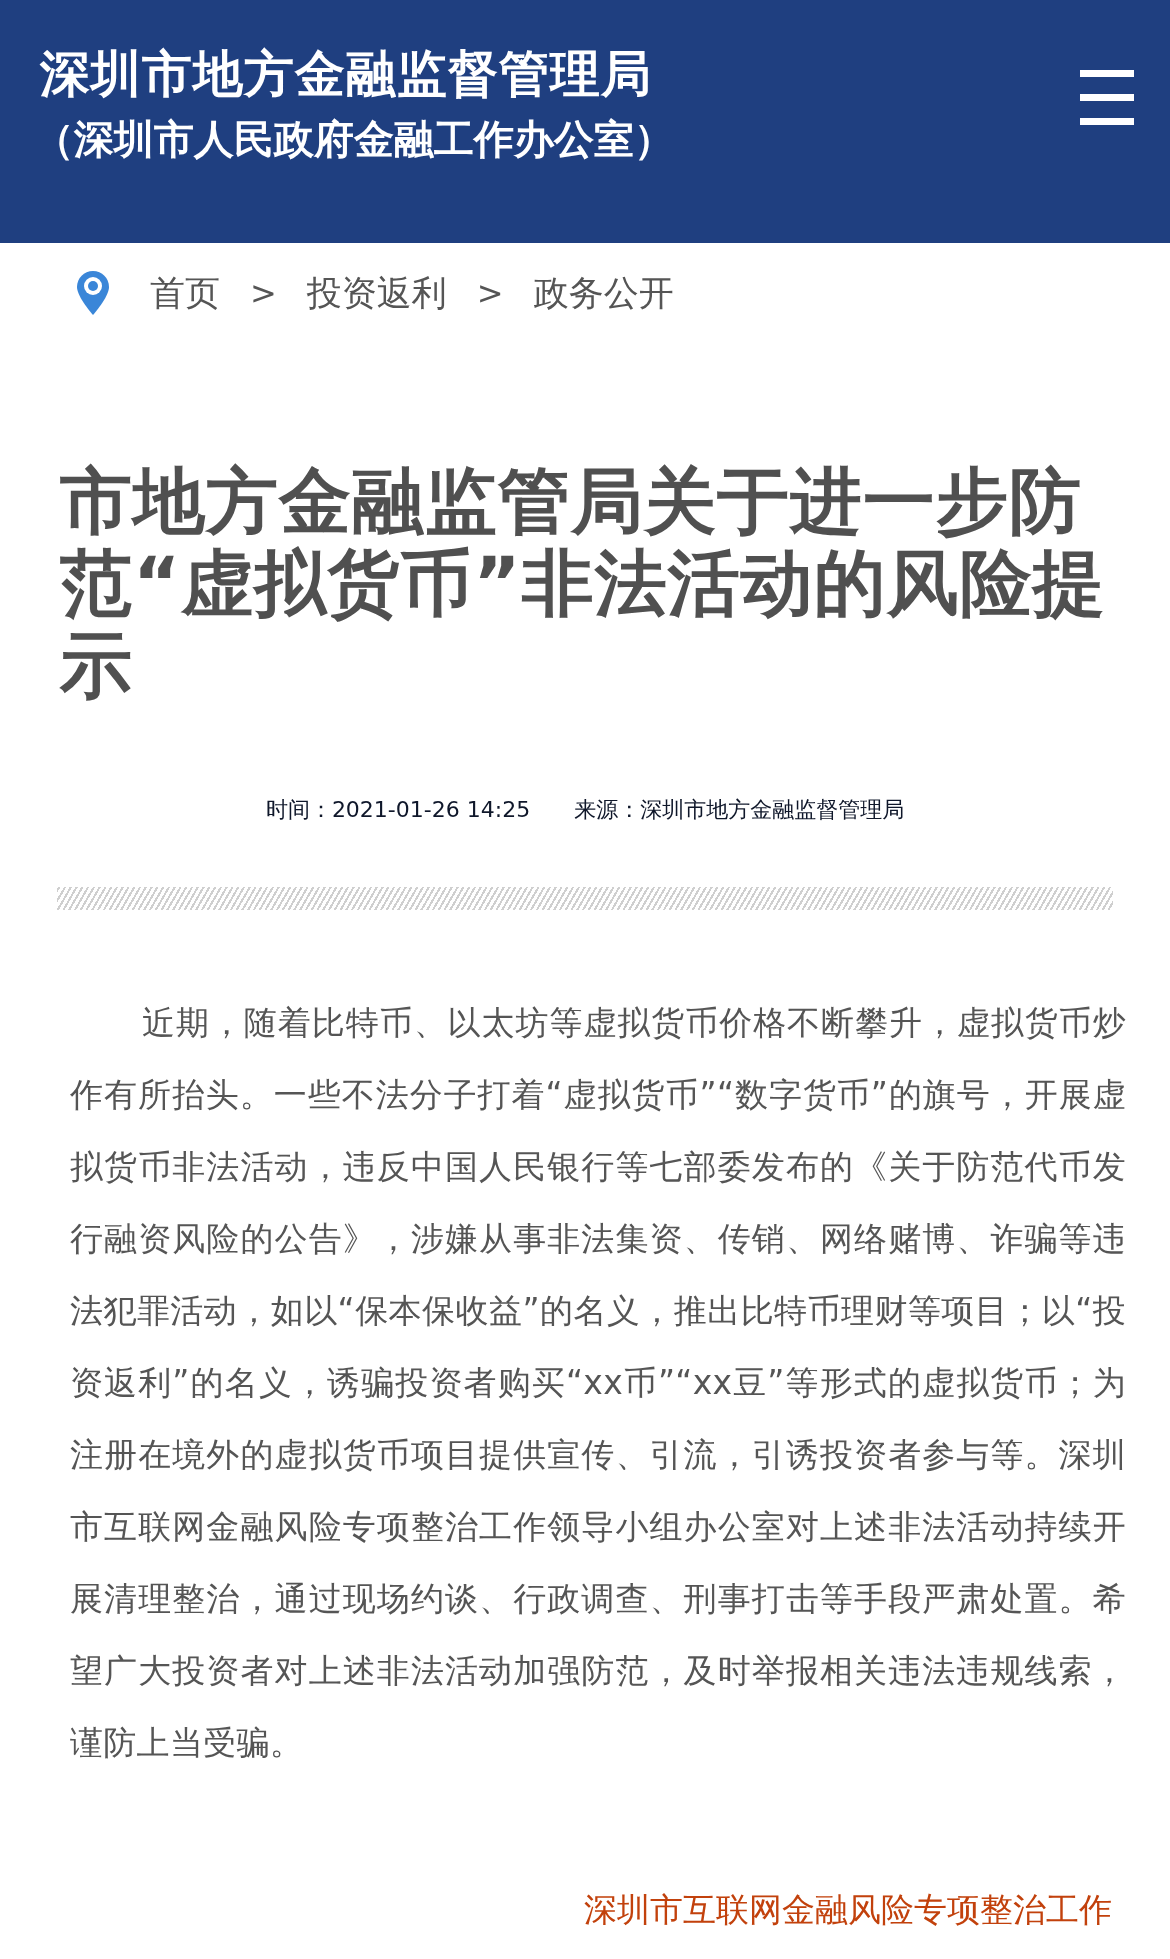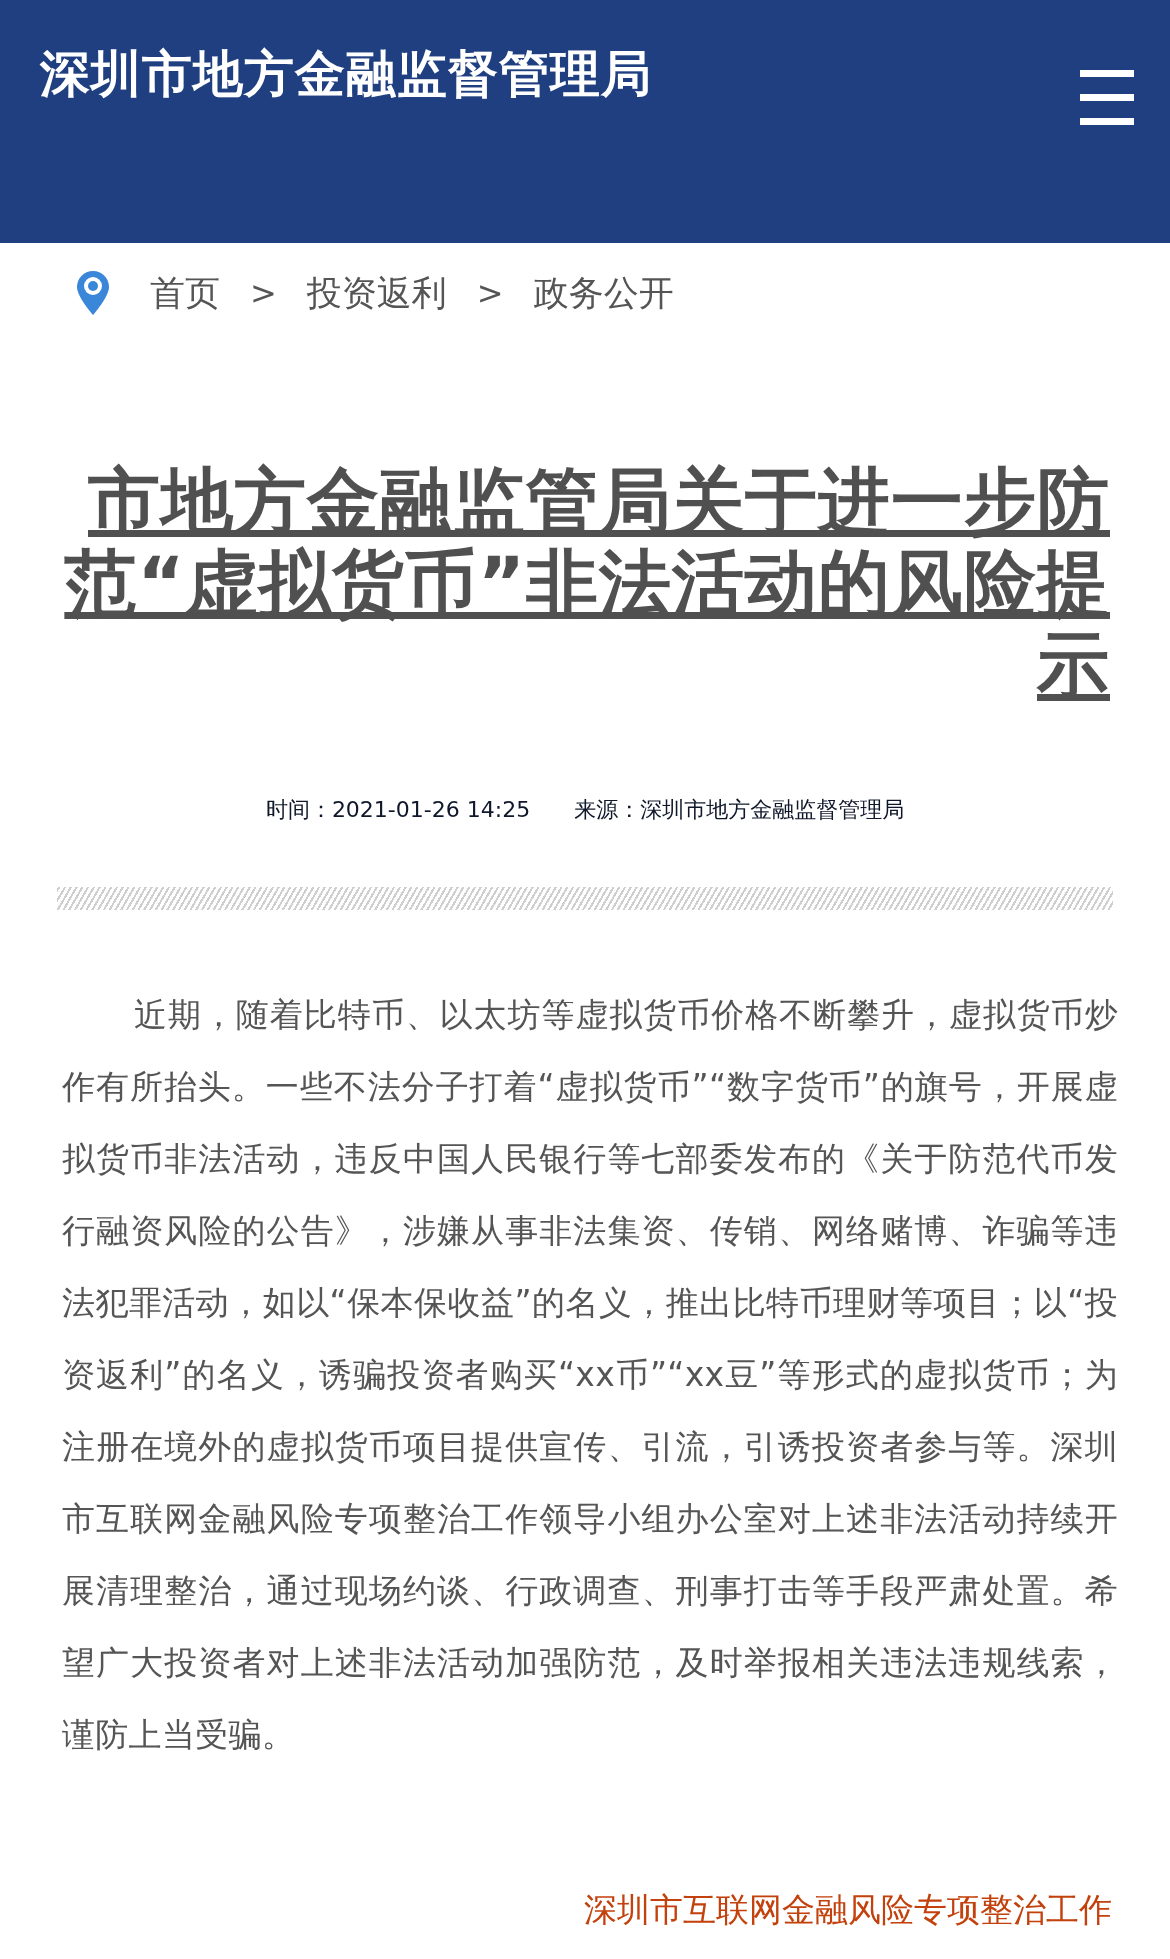--- a/index.html
+++ b/index.html
@@ -84,27 +84,26 @@
       margin: 0 30px;
       font-size: 32px;
       color: #555555;
     }
 
     .article-title {
       position: absolute;
       left: 60px;
       top: 460px;
       width: 1050px;
-      text-align: right;
+      text-align: left;
       font-size: 72px;
       font-weight: bold;
       line-height: 82px;
       color: #505050;
       letter-spacing: 1px;
-      text-decoration: underline;
     }
 
     .meta {
       position: absolute;
       left: 0;
       top: 795px;
       width: 1170px;
       text-align: center;
       font-size: 22px;
       color: #0f172a;
@@ -148,20 +147,21 @@
       color: #c2410c;
       white-space: nowrap;
       line-height: 60px;
     }
   </style>
 </head>
 <body>
 
 <div class="header">
   <div class="header-title">深圳市地方金融监督管理局</div>
+  <div class="header-subtitle">（深圳市人民政府金融工作办公室）</div>
   <div class="menu-button">
     <span class="bar"></span>
     <span class="bar"></span>
     <span class="bar"></span>
   </div>
 </div>
 
 <nav class="breadcrumb">
   <svg class="pin-icon" viewBox="0 0 34 46">
     <path d="M17 1 C8 1 1 8 1 17 C1 27 17 45 17 45 C17 45 33 27 33 17 C33 8 26 1 17 1 Z" fill="#3a86d8"></path>
@@ -176,15 +176,15 @@
 </nav>
 
 <h1 class="article-title" style="margin:0;">市地方金融监管局关于进一步防范“虚拟货币”非法活动的风险提示</h1>
 
 <div class="meta">
   <span>时间：</span><span>2021-01-26 14:25</span><span class="gap"></span><span>来源：</span><span>深圳市地方金融监督管理局</span>
 </div>
 
 <div class="hatch-divider"></div>
 
-<p class="body-text" style="margin:4px;">近期，随着比特币、以太坊等虚拟货币价格不断攀升，虚拟货币炒作有所抬头。一些不法分子打着“虚拟货币”“数字货币”的旗号，开展虚拟货币非法活动，违反中国人民银行等七部委发布的《关于防范代币发行融资风险的公告》，涉嫌从事非法集资、传销、网络赌博、诈骗等违法犯罪活动，如以“保本保收益”的名义，推出比特币理财等项目；以“投资返利”的名义，诱骗投资者购买“xx币”“xx豆”等形式的虚拟货币；为注册在境外的虚拟货币项目提供宣传、引流，引诱投资者参与等。深圳市互联网金融风险专项整治工作领导小组办公室对上述非法活动持续开展清理整治，通过现场约谈、行政调查、刑事打击等手段严肃处置。希望广大投资者对上述非法活动加强防范，及时举报相关违法违规线索，谨防上当受骗。</p>
+<p class="body-text" style="margin:12px;">近期，随着比特币、以太坊等虚拟货币价格不断攀升，虚拟货币炒作有所抬头。一些不法分子打着“虚拟货币”“数字货币”的旗号，开展虚拟货币非法活动，违反中国人民银行等七部委发布的《关于防范代币发行融资风险的公告》，涉嫌从事非法集资、传销、网络赌博、诈骗等违法犯罪活动，如以“保本保收益”的名义，推出比特币理财等项目；以“投资返利”的名义，诱骗投资者购买“xx币”“xx豆”等形式的虚拟货币；为注册在境外的虚拟货币项目提供宣传、引流，引诱投资者参与等。深圳市互联网金融风险专项整治工作领导小组办公室对上述非法活动持续开展清理整治，通过现场约谈、行政调查、刑事打击等手段严肃处置。希望广大投资者对上述非法活动加强防范，及时举报相关违法违规线索，谨防上当受骗。</p>
 
 <div class="signature">深圳市互联网金融风险专项整治工作</div>
 
 </body></html>

